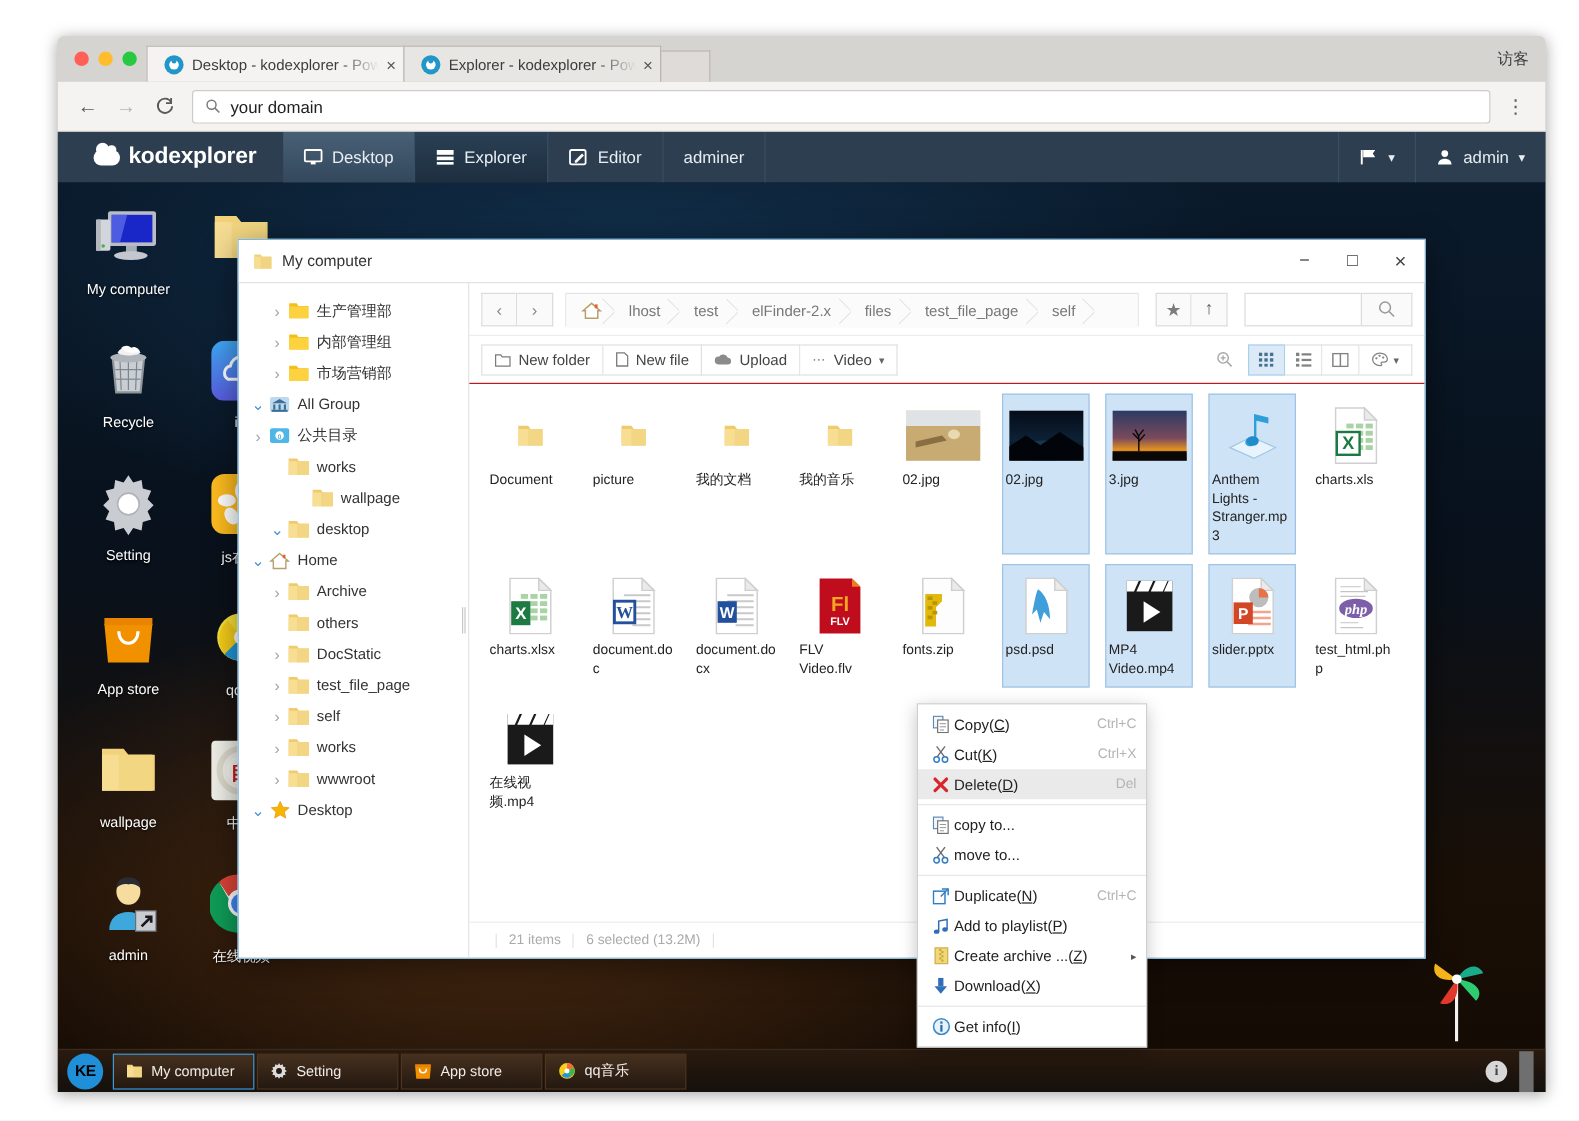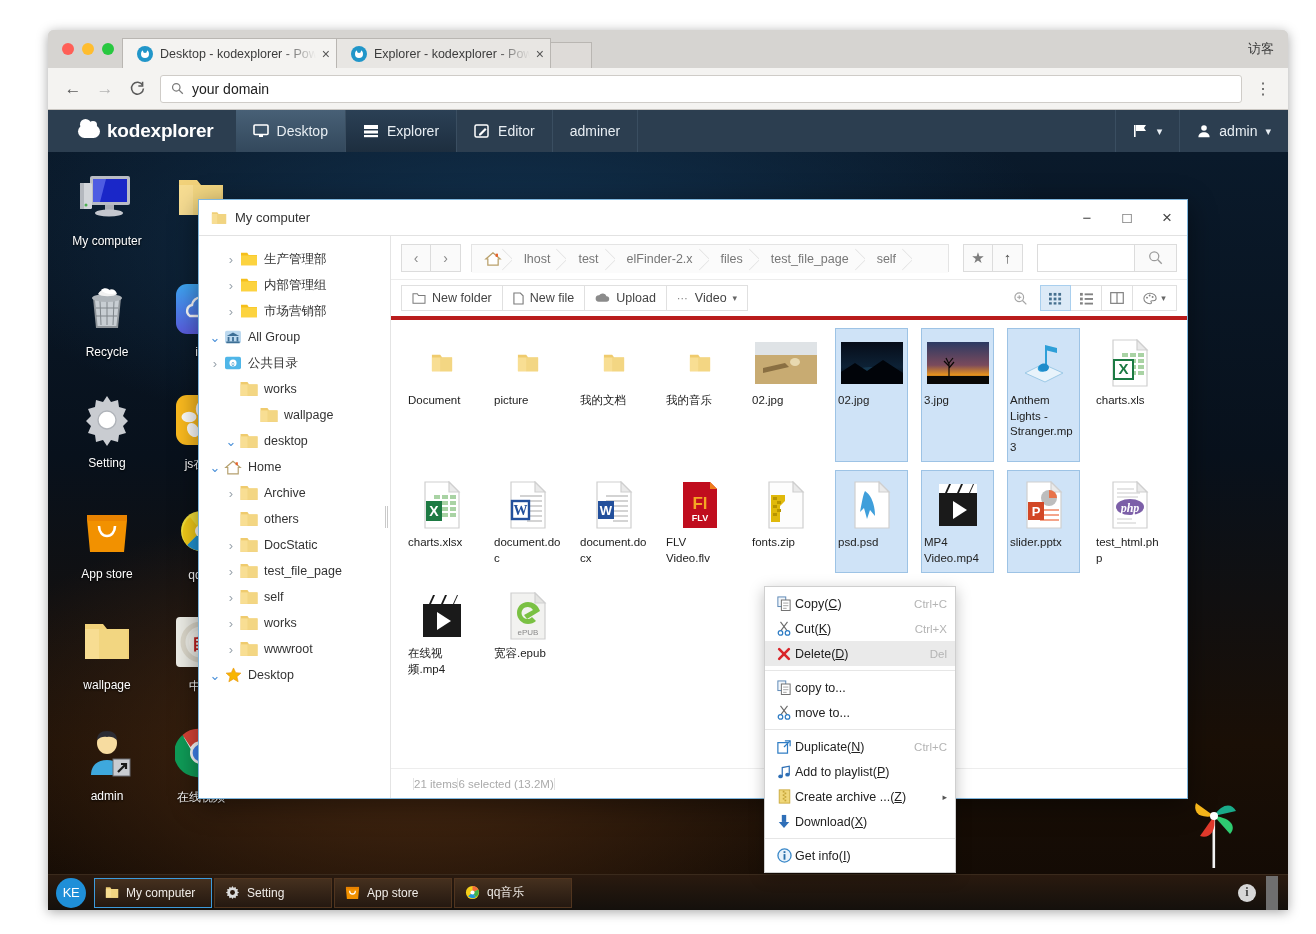--- a/index.html
+++ b/index.html
@@ -209,21 +209,21 @@
   .crumb.tail { width: 36px; padding: 0; }
   .crumb.tail::after { display:none; }
   .pb-right { margin-left: auto; display: flex; align-items: center; }
   .searchbox { display:flex; margin-left: 14px; }
   .searchbox .sf { width: 98px; height: 28px; border: 1px solid #dcdcdc; background: #fff; }
   .searchbox .sb { width: 42px; height: 28px; border: 1px solid #dcdcdc; border-left: none;
     background: #fafafa; display:flex; align-items:center; justify-content:center; color:#999; font-size: 15px;}
 
   .toolbar {
     height: 40px; display: flex; align-items: center; padding: 0 10px;
-    border-bottom: 4px solid #b91c1c;
+    border-bottom: 1px solid #b91c1c;
   }
   .tbtn {
     height: 26px; display: flex; align-items: center; gap: 6px;
     padding: 0 10px; font-size: 12.5px; color: #444;
     border: 1px solid #e0e0e0; background: #fff;
   }
   .tbtn + .tbtn { border-left: none; }
   .tb-right { margin-left: auto; display: flex; align-items: center; gap: 0; }
   .vbtn {
     width: 31px; height: 26px; border: 1px solid #e0e0e0; background: #fff;
@@ -243,21 +243,21 @@
   }
   .fitem.selected { background: #cfe3f7; border-color: #9dc3e5; }
   .fitem .ig { height: 60px; display:flex; align-items:center; justify-content:center; }
   .fitem .fn { display:block; }
 
   .statusbar {
     height: 30px; border-top: 1px solid #ededed;
     display: flex; align-items: center; padding-left: 22px;
     font-size: 11.5px; color: #aaa; gap: 0;
   }
-  .statusbar .seg { padding: 0 0; border-right: 1px solid #e3e3e3; }
+  .statusbar .seg { padding: 0 10px; border-right: 1px solid #e3e3e3; }
   .statusbar .seg:first-child { border-left: 1px solid #e3e3e3; }
 
   
   .ctxmenu {
     position: absolute; left: 716px; top: 434px; width: 192px;
     background: #fff; border: 1px solid #cfcfcf;
     box-shadow: 0 4px 14px rgba(0,0,0,.25);
     padding: 4px 0; z-index: 40; font-size: 12.5px; color: #222;
   }
   .ctxitem { height: 25px; display: flex; align-items: center; padding: 0 8px; }
@@ -271,21 +271,21 @@
 
   
   .taskbar {
     position: absolute; left: 0; right: 0; bottom: 0; height: 36px;
     background: linear-gradient(180deg, #2a1a0f 0%, #14100c 100%);
     display: flex; align-items: center; z-index: 20;
     border-top: 1px solid #3a2a1c;
   }
   .kebtn {
     width: 30px; height: 30px; border-radius: 50%; background: #1f8fd8;
-    color: #ffffff; font-weight: normal; font-size: 13px;
+    color: #000000; font-weight: bold; font-size: 13px;
     display:flex; align-items:center; justify-content:center;
     margin: 0 8px 0 8px; flex: 0 0 30px; letter-spacing: -.5px;
   }
   .tbitem {
     height: 30px; min-width: 118px; display:flex; align-items:center; gap: 7px;
     padding: 0 10px; color: #f0ece8; font-size: 12px;
     background: linear-gradient(180deg,#45301e,#241810);
     border: 1px solid #4d3venture; border: 1px solid #4d3venture;
     border: 1px solid #4e3venture;
     border: 1px solid #503venture;
@@ -1218,31 +1218,20 @@
                           <g fill="#fff">
                             <path d="M1 1h10l-4 9H1z"></path>
                             <path d="M13 1h10l-4 9H9z"></path>
                             <path d="M25 1h10l-4 9H21z"></path>
                             <path d="M36 1h3v9h-7z"></path>
                           </g>
                           <path d="M15 18l14 9-14 9z" fill="#fff"></path>
                         </svg>
                       </div>
                       <span class="fn">在线视频.mp4</span>
-                    </div>
-                    <div class="fitem">
-                      <div class="ig">
-                        <svg width="40" height="48" viewBox="0 0 40 48">
-                          <path d="M3 1h24l10 10v36H3z" fill="#f2f2f0" stroke="#cfcfcf" stroke-width="1.2"></path>
-                          <path d="M27 1l10 10H27z" fill="#e4e4e2" stroke="#cfcfcf" stroke-width="1.2"></path>
-                          <path d="M20 10c-7 0-11 5-11 11s5 11 11 11c3 0 6-1 8-3l-4-4a6 6 0 1 1-4-10 6 6 0 0 1 5 3l-9 5 3 4 13-8c-2-6-7-9-12-9z" fill="#7ac143"></path>
-                          <text x="20" y="43" font-size="8" fill="#8a8a8a" text-anchor="middle" font-family="Liberation Sans, sans-serif">ePUB</text>
-                        </svg>
-                      </div>
-                      <span class="fn">宽容.epub</span>
                     </div>
                   </div>
               </div>
 
               <div class="statusbar">
                 <span class="seg">21 items</span>
                 <span class="seg">6 selected (13.2M)</span>
               </div>
             </div>
           </div>

